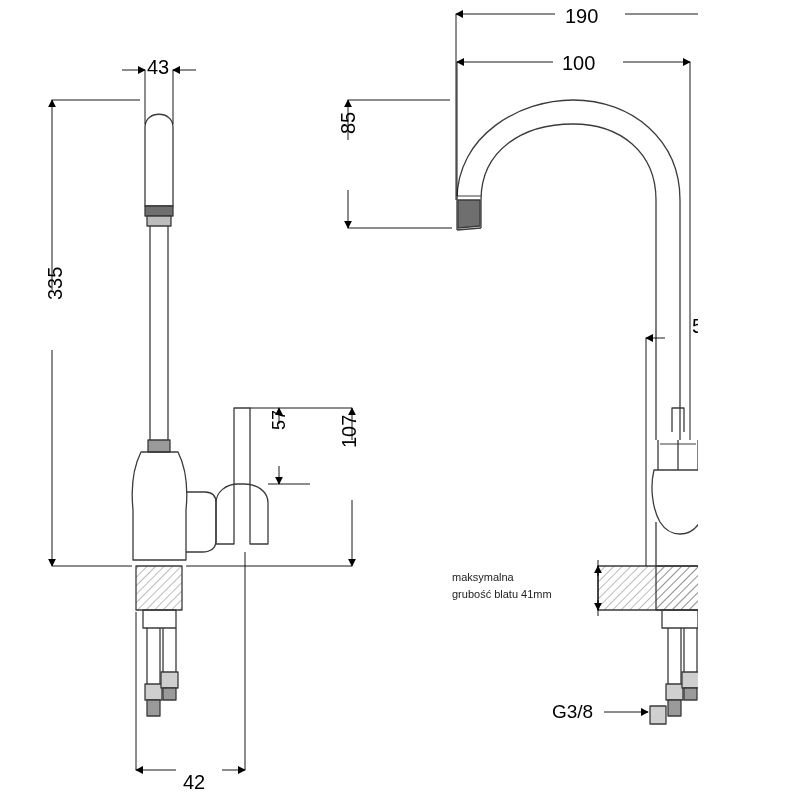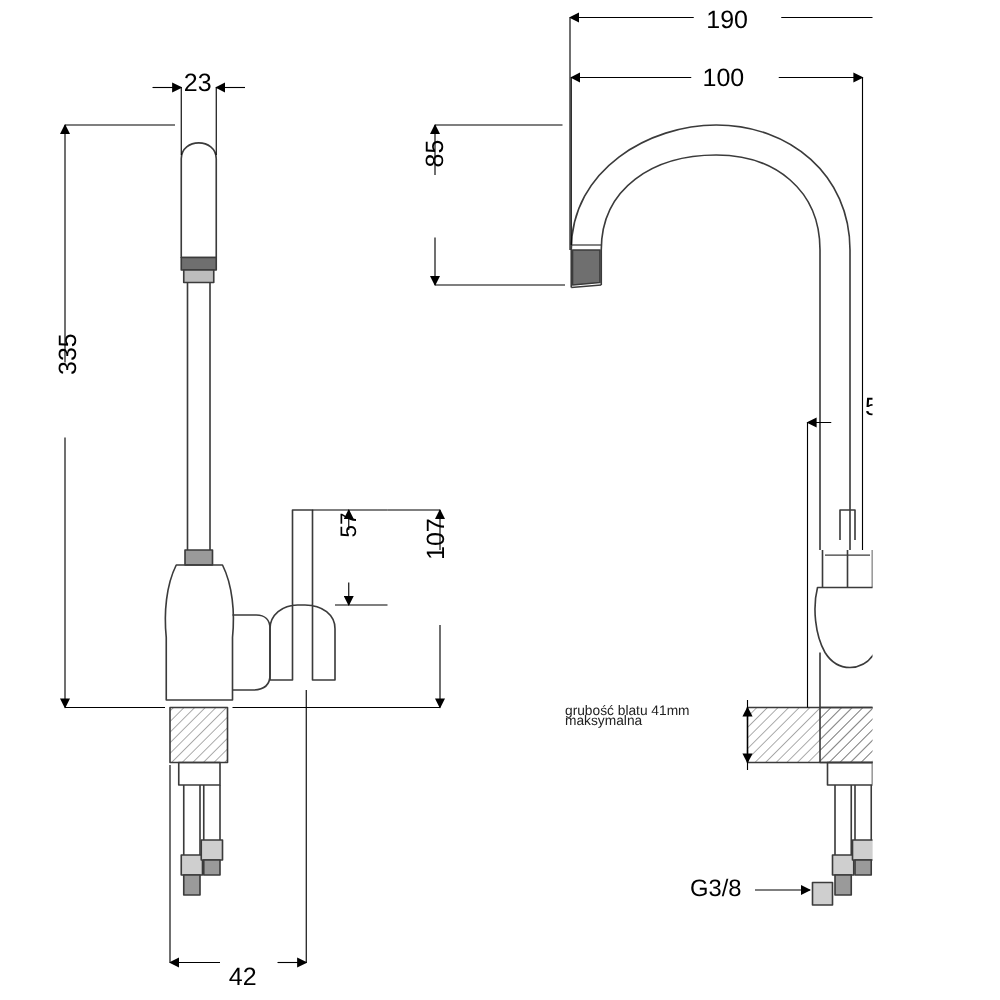--- a/index.html
+++ b/index.html
@@ -41,21 +41,21 @@
   .dim-87  { left: 183px; top: 772px; font-size: 20px; }
   .note {
     position: absolute;
     font-size: 11px;
     color: #222222;
     text-align: left;
     line-height: 1.35;
     white-space: nowrap;
   }
   .note-l1 { left: 452px; top: 570px; }
-  .note-l2 { left: 452px; top: 562px; }
+  .note-l2 { left: 452px; top: 587px; }
   .lbl-g38 { left: 552px; top: 702px; font-size: 19px; }
 </style>
 </head>
 <body>
 
 <div id="stage">
 
   <svg id="drawing" viewBox="0 0 800 800">
     <defs>
       <marker id="arrIn" viewBox="0 0 10 10" refX="9" refY="5" markerWidth="9" markerHeight="9" orient="auto">
@@ -175,21 +175,21 @@
       <line x1="598" y1="600" x2="598" y2="610" marker-end="url(#arrIn)"></line>
 
       <line x1="604" y1="712" x2="648" y2="712" marker-end="url(#arrIn)"></line>
     </g>
   </svg>
 
   <div class="dim-label dim-190">190</div>
   <div class="dim-label dim-180">100</div>
   <div class="dim-label dim-85">85</div>
   <div class="dim-label dim-50">50</div>
-  <div class="dim-label dim-23">23</div>
+  <div class="dim-label dim-23">43</div>
   <div class="dim-label dim-335">335</div>
   <div class="dim-label dim-57">57</div>
   <div class="dim-label dim-107">107</div>
   <div class="dim-label dim-87">42</div>
   <div class="dim-label lbl-g38">G3/8</div>
 
   <div class="note note-l1">maksymalna</div>
   <div class="note note-l2">grubość blatu 41mm</div>
 
 </div>

